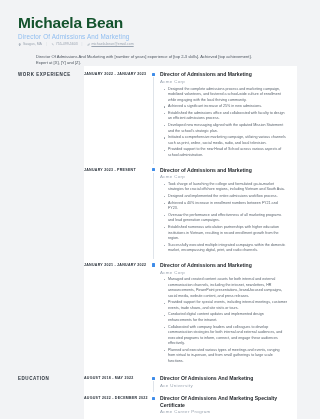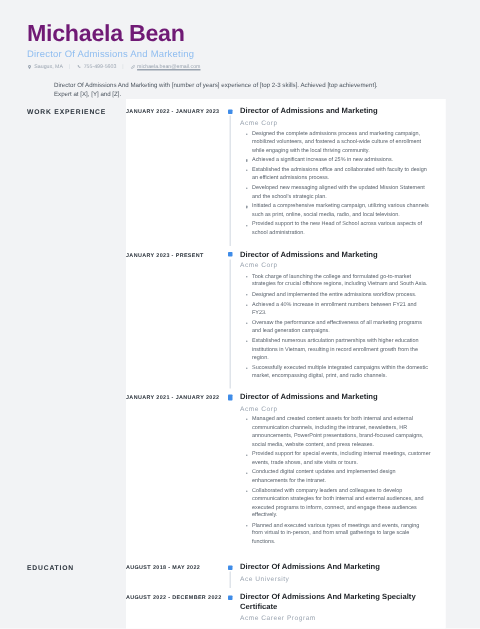--- a/index.html
+++ b/index.html
@@ -15,21 +15,21 @@
     width:297px;height:419px;
     background:#f2f3f5;
     box-sizing:border-box;
   }
 
   
   .header{padding:14px 18px 0 18px;}
   .name{
     font-size:15.5px;
     font-weight:700;
-    color:#701a75;
+    color:#14532d;
     letter-spacing:-0.2px;
     line-height:1.1;
     margin:0 0 2px 0;
   }
   .role{
     font-size:6.3px;
     font-weight:400;
     color:#8fbdf0;
     letter-spacing:0.15px;
     margin:0 0 3px 0;

